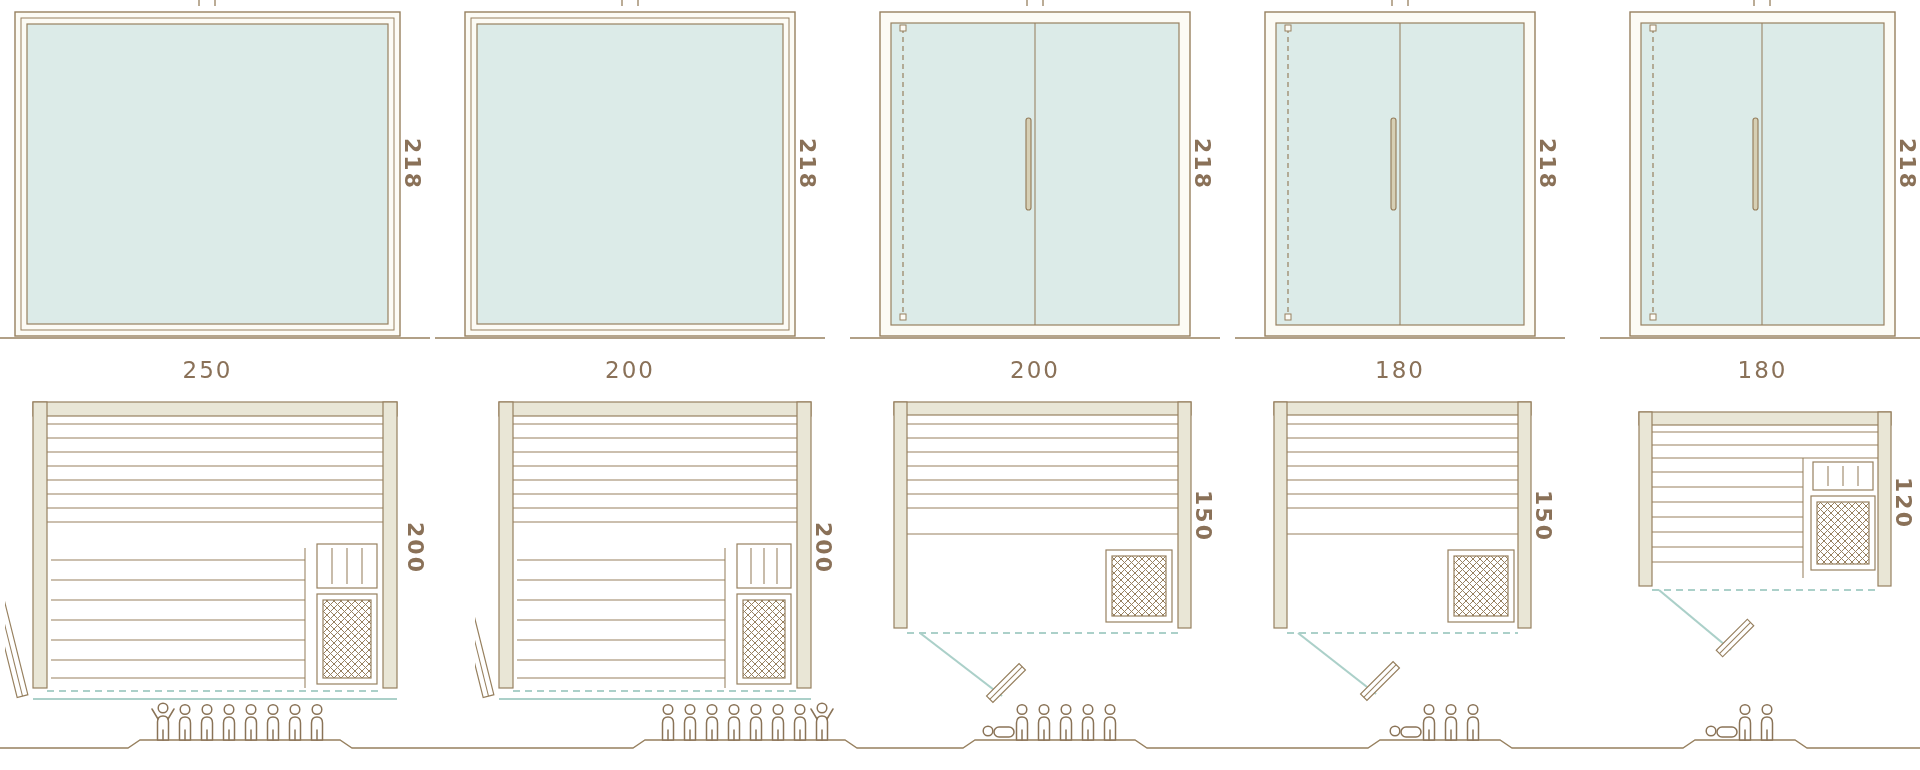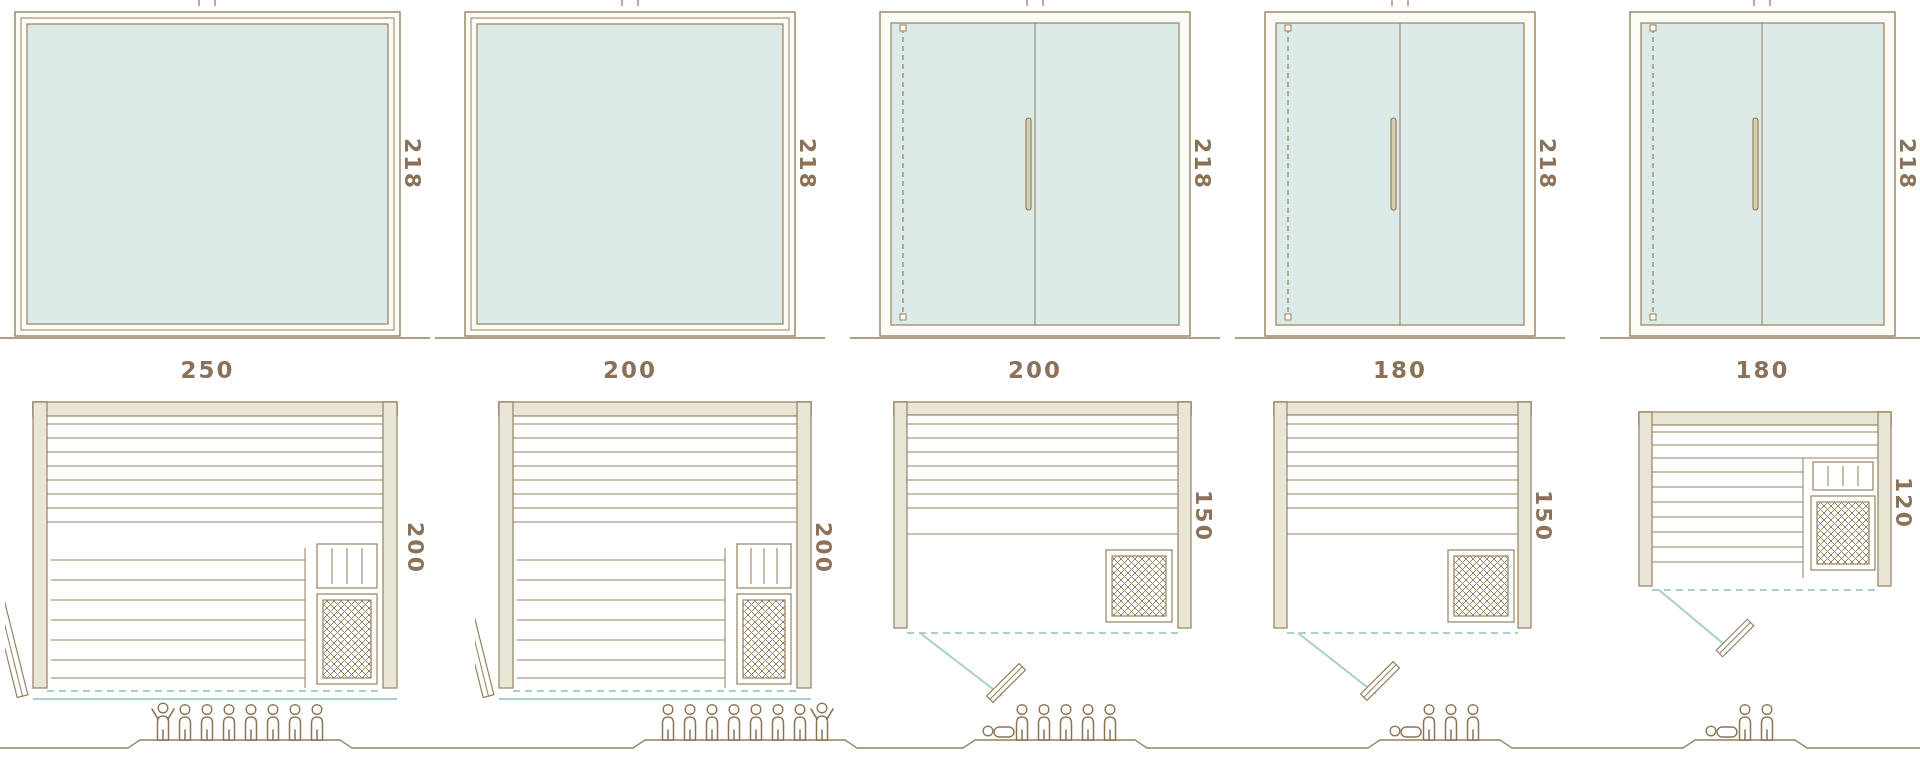--- a/index.html
+++ b/index.html
@@ -1,20 +1,20 @@
 <!DOCTYPE html>
 <html><head>
 <meta charset="utf-8">
 <style>
   html,body{margin:0;padding:0;background:#ffffff;}
   .canvas{position:relative;width:1920px;height:770px;background:#ffffff;overflow:hidden;
           font-family:"DejaVu Sans",sans-serif;}
   .abs{position:absolute;}
   .dimh{position:absolute;height:28px;line-height:28px;text-align:center;color:#8a7158;
-        font-weight:700;font-size:23px;letter-spacing:2px;}
+        font-weight:400;font-size:23px;letter-spacing:2px;}
   .dimv{position:absolute;width:70px;height:24px;line-height:24px;text-align:center;color:#8a7158;
         font-weight:700;font-size:22px;letter-spacing:2px;transform:rotate(90deg);}
   .ln{stroke:#97805f;stroke-width:1.3;fill:none;}
   .thin{stroke:#97805f;stroke-width:1.05;fill:none;}
   .frame{fill:#fcfbf5;stroke:#97805f;stroke-width:1.4;}
   .inner{fill:none;stroke:#97805f;stroke-width:1;}
   .glass{fill:#dcebe8;stroke:#97805f;stroke-width:1.2;}
   .wall{fill:#e9e6d6;stroke:#97805f;stroke-width:1.2;}
   .hingedash{stroke:#97805f;stroke-width:1.2;stroke-dasharray:5 4;fill:none;}
   .hsq{fill:#fcfbf5;stroke:#97805f;stroke-width:1;}

